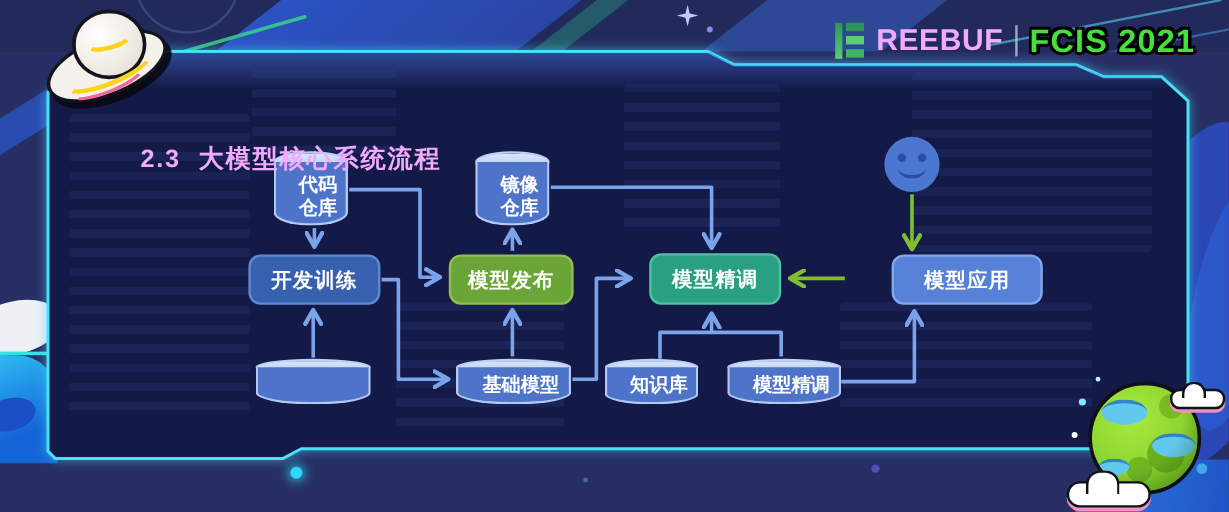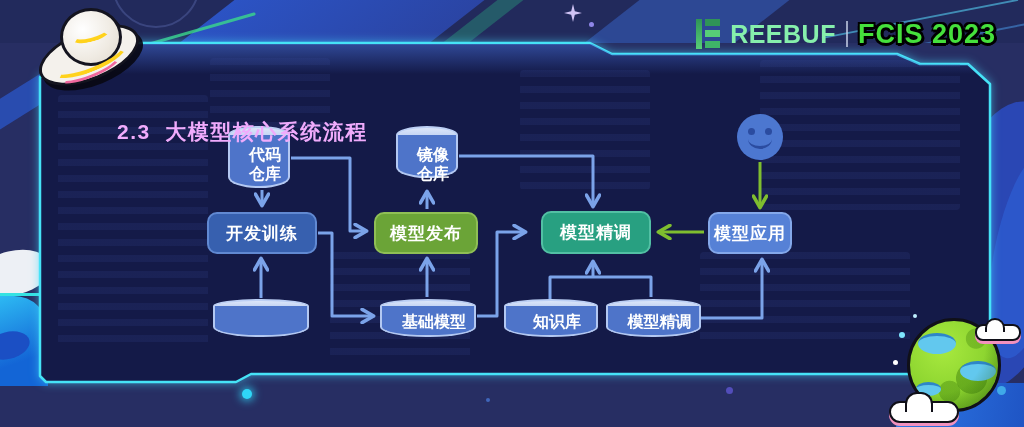--- a/index.html
+++ b/index.html
@@ -55,21 +55,21 @@
 
   
   .page-title{left:117px;top:70px;z-index:5;color:#f0abfc;font-size:21px;font-weight:bold;letter-spacing:1.5px;white-space:pre;margin-top:48px;}
   .logo{right:28px;top:16px;height:36px;display:flex;align-items:center;gap:10px;z-index:5;}
   .f-icon{position:relative;width:24px;height:30px;}
   .f-icon .vbar{position:absolute;left:0;top:0;width:6px;height:30px;background:linear-gradient(180deg,#2F9457,#57CE77);}
   .f-icon .hb{position:absolute;left:9px;width:15px;height:7px;background:#3FB468;}
   .f-icon .hb.b1{top:0;background:#2F9457;}
   .f-icon .hb.b2{top:11px;background:#57CE77;}
   .f-icon .hb.b3{top:22px;}
-  .wordmark{color:#86efac;font-size:25px;font-weight:800;letter-spacing:.5px;}
+  .wordmark{color:#f0abfc;font-size:25px;font-weight:800;letter-spacing:.5px;}
   .logo-divider{width:2px;height:26px;background:#C8D2E8;opacity:.75;}
   .event-badge{font-size:27px;font-weight:800;letter-spacing:1px;color:#45E03C;
     text-shadow:-2px -2px 0 #000,2px -2px 0 #000,-2px 2px 0 #000,2px 2px 0 #000,0 3px 0 #000,3px 1px 0 #000;}
 
   
   .diagram-svg{left:0;top:0;z-index:4;}
   .node{position:absolute;z-index:4;box-sizing:border-box;color:#FFF;font-weight:bold;text-align:center;}
   .pbox{display:flex;align-items:center;justify-content:center;border-radius:10px;font-size:17px;letter-spacing:1px;height:42px;}
   .pbox.blue{background:#3760AF;border:2px solid #6189D2;}
   .pbox.green{background:#6BA437;border:2px solid #8FBF55;}
@@ -173,21 +173,21 @@
 <div class="abs page-title">2.3  大模型核心系统流程</div>
 <div class="abs logo">
   <div class="f-icon">
     <div class="vbar"></div>
     <div class="hb b1"></div>
     <div class="hb b2"></div>
     <div class="hb b3"></div>
   </div>
   <div class="wordmark">REEBUF</div>
   <div class="logo-divider"></div>
-  <div class="event-badge">FCIS 2023</div>
+  <div class="event-badge">FCIS 2021</div>
 </div>
 
 <svg class="abs diagram-svg" width="1024" height="427">
   <defs>
     <marker id="mB" viewBox="0 0 10 10" refX="7" refY="5" markerWidth="5.5" markerHeight="5.5" orient="auto">
       <path d="M1,1 L8,5 L1,9" fill="none" stroke="#7BA3E9" stroke-width="2.2" stroke-linecap="round" stroke-linejoin="round"></path>
     </marker>
     <marker id="mG" viewBox="0 0 10 10" refX="7" refY="5" markerWidth="5.5" markerHeight="5.5" orient="auto">
       <path d="M1,1 L8,5 L1,9" fill="none" stroke="#7FBE2F" stroke-width="2.2" stroke-linecap="round" stroke-linejoin="round"></path>
     </marker>
@@ -210,50 +210,50 @@
     <path d="M760,162 L760,206" marker-end="url(#mG)"></path>
   </g>
 </svg>
 
 <div class="node cyl tall" style="left:228px;top:126px;width:62px;height:62px;">
   <div class="ell"></div>
   <div class="body"></div>
   <div class="lbl">代码
 仓库</div>
 </div>
-<div class="node cyl tall" style="left:396px;top:126px;width:62px;height:52px;">
+<div class="node cyl tall" style="left:396px;top:126px;width:62px;height:62px;">
   <div class="ell"></div>
   <div class="body"></div>
   <div class="lbl">镜像
 仓库</div>
 </div>
 
 <div class="node pbox blue" style="left:207px;top:212px;width:110px;align-items:center;">
     <span>开发训练</span>
   </div>
 <div class="node pbox green" style="left:374px;top:212px;width:104px;border-radius:10px;">
     <span>模型发布</span>
   </div>
 <div class="node pbox teal" style="left:541px;top:211px;width:110px;height:43px;">
     <span>模型精调</span>
   </div>
-<div class="node pbox lblue" style="left:708px;top:212px;width:84px;">
+<div class="node pbox lblue" style="left:743px;top:212px;width:126px;">
     <span>模型应用</span>
   </div>
 
 <div class="node cyl squat" style="left:213px;top:299px;width:96px;height:38px;">
   <div class="ell"></div>
   <div class="body"></div>
 </div>
 <div class="node cyl squat" style="left:380px;top:299px;width:96px;height:38px;">
   <div class="ell"></div>
   <div class="body"></div>
   <div class="lbl">基础模型</div>
 </div>
-<div class="node cyl squat" style="left:504px;top:299px;width:94px;height:38px;">
+<div class="node cyl squat" style="left:504px;top:299px;width:78px;height:38px;">
   <div class="ell"></div>
   <div class="body"></div>
   <div class="lbl">知识库</div>
 </div>
 <div class="node cyl squat" style="left:606px;top:299px;width:95px;height:38px;">
   <div class="ell"></div>
   <div class="body"></div>
   <div class="lbl">模型精调</div>
 </div>
 

